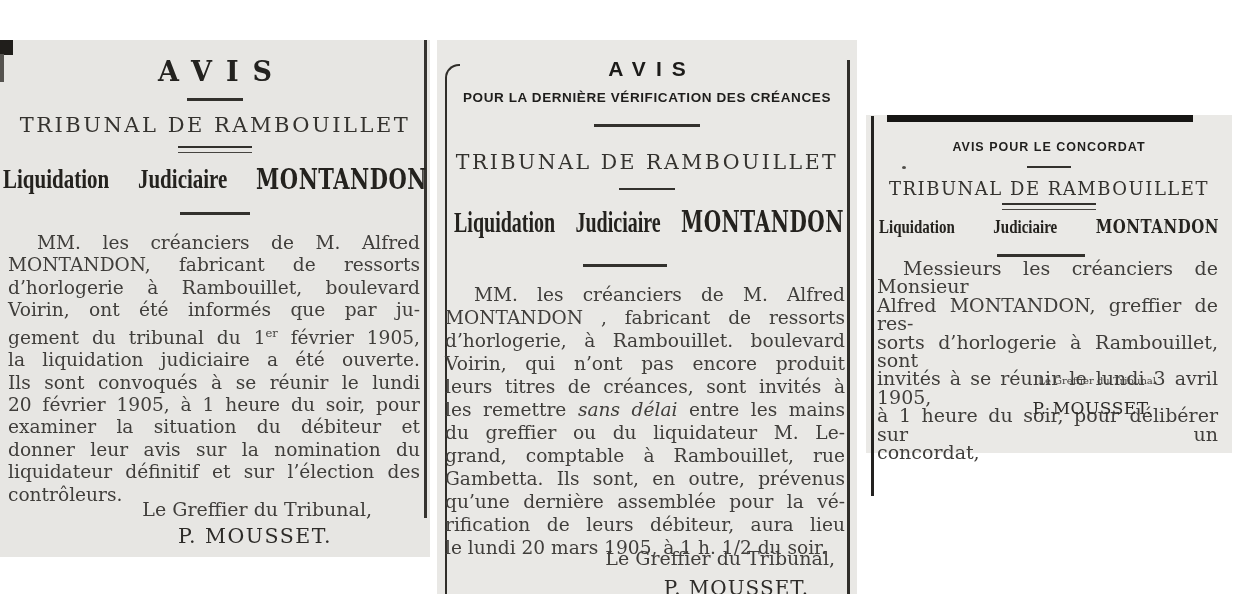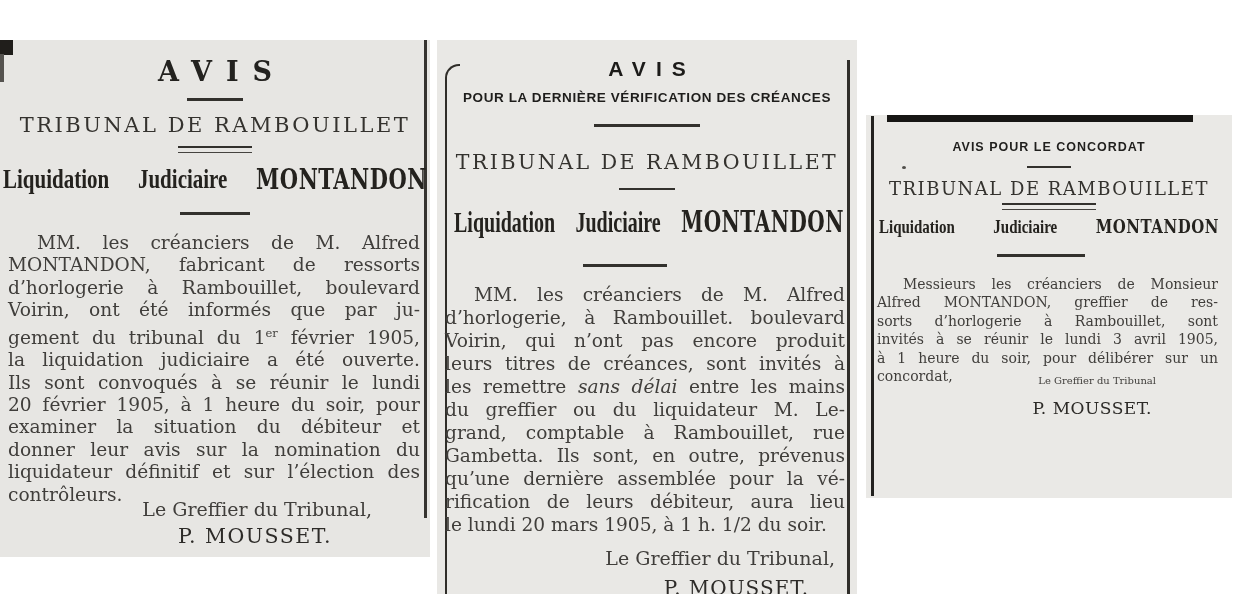--- a/index.html
+++ b/index.html
@@ -1,21 +1,21 @@
 <!DOCTYPE html>
 <html><head>
 <meta charset="utf-8">
 <style>
   html,body{margin:0;padding:0;}
   body{width:1259px;height:594px;background:#ffffff;font-family:"DejaVu Serif",serif;}
   .canvas{position:relative;width:1259px;height:594px;background:#ffffff;overflow:hidden;}
   .clip{position:absolute;background:#e9e8e5;color:#403e3b;margin-top:40px;}
   .clip-left{left:0;top:0;width:430px;height:517px;background:#e7e6e3;}
   .clip-mid{left:437px;top:0;width:420px;height:583px;}
-  .clip-right{left:866px;top:75px;width:366px;height:383px;overflow:visible;background:#eae9e6;}
+  .clip-right{left:866px;top:75px;width:366px;height:338px;overflow:visible;background:#eae9e6;}
 
   .abs{position:absolute;left:0;right:0;}
   .ctr{text-align:center;}
 
   
   .hr{position:absolute;left:50%;transform:translateX(-50%);background:#33312d;}
   .hr-dbl{position:absolute;left:50%;transform:translateX(-50%);background:transparent;
           border-top:2px solid #33312d;border-bottom:1.5px solid #45433f;}
 
   
@@ -49,21 +49,21 @@
   .signoff{position:absolute;left:0;right:0;text-align:right;box-sizing:border-box;}
 
   
   .clip-left .heading{top:122px;left:3px;right:3px;font-size:21px;transform:scaleY(1.35);}
   .clip-left .bodytxt{top:192px;left:8px;right:10px;font-size:18.6px;line-height:22.4px;}
   
   .clip-mid .heading{top:164px;left:17px;right:13px;font-size:20px;transform:scaleY(1.48);}
   .clip-mid .bodytxt{top:243px;left:8px;right:12px;font-size:18.6px;line-height:23px;}
   
   .clip-right .heading{top:101px;left:13px;right:13px;font-size:15px;transform:scaleY(1.22);}
-  .clip-right .bodytxt{top:160px;left:11px;right:14px;font-size:14px;line-height:18.4px;}
+  .clip-right .bodytxt{top:144px;left:11px;right:14px;font-size:19px;line-height:18.4px;}
   .clip-right .jl.first{text-indent:26px;}
 </style>
 </head>
 <body>
 
 <div class="canvas">
 
   <section class="clip clip-left">
     <div class="artifact" style="left:0;top:0;width:13px;height:15px;"></div>
     <div class="artifact" style="left:0;top:14px;width:3.5px;height:28px;background:#55534f;"></div>
@@ -113,20 +113,21 @@
 
     <div class="heading">
       <span>Liquidation</span>
       <span>Judiciaire</span>
       <span class="hw3">MONTANDON</span>
     </div>
     <div class="hr" style="top:224px;left:146px;transform:none;width:84px;height:2.5px;"></div>
 
     <div class="bodytxt">
       <div class="jl first">MM. les créanciers de M. Alfred</div>
+      <div class="jl">MONTANDON , fabricant de ressorts</div>
       <div class="jl">d’horlogerie, à Rambouillet. boulevard</div>
       <div class="jl">Voirin, qui n’ont pas encore produit</div>
       <div class="jl">leurs titres de créances, sont invités à</div>
       <div class="jl"><span>les remettre </span><em>sans délai</em><span> entre les mains</span></div>
       <div class="jl">du greffier ou du liquidateur M. Le-</div>
       <div class="jl">grand, comptable à Rambouillet, rue</div>
       <div class="jl">Gambetta. Ils sont, en outre, prévenus</div>
       <div class="jl">qu’une dernière assemblée pour la vé-</div>
       <div class="jl">rification de leurs débiteur, aura lieu</div>
       <div class="jl last">le lundi 20 mars 1905, à 1 h. 1/2 du soir.</div>

